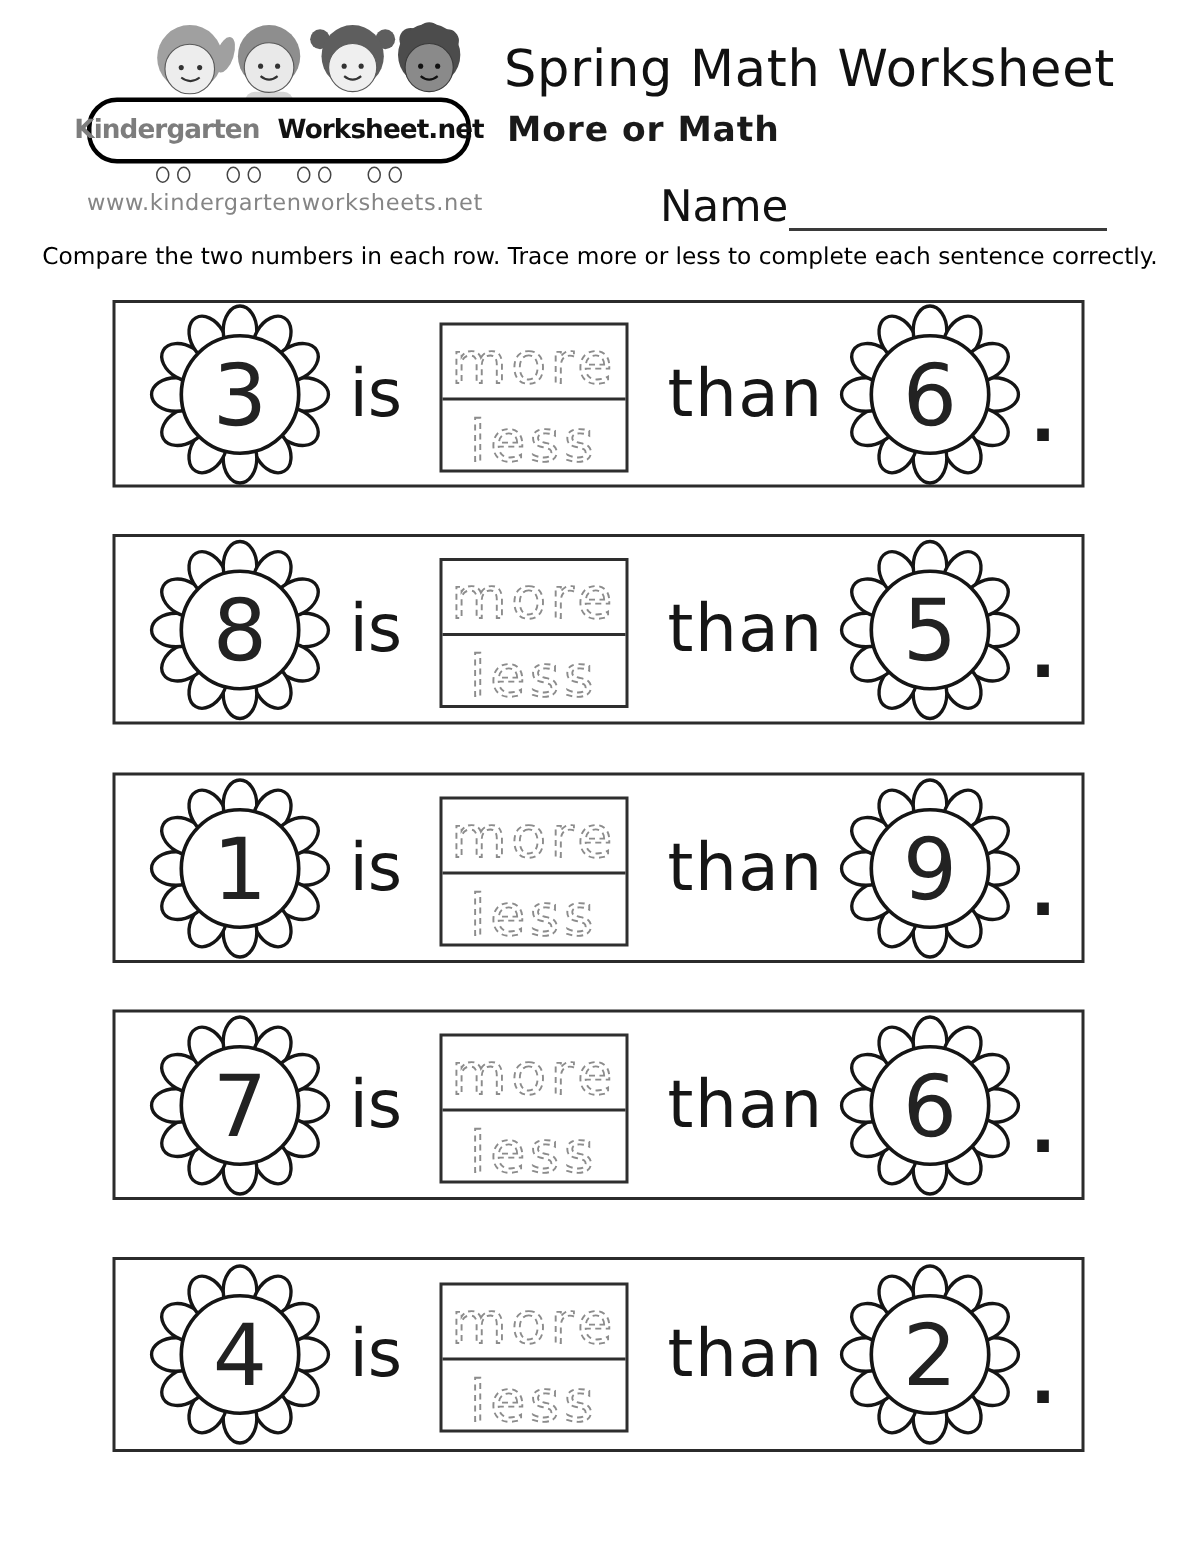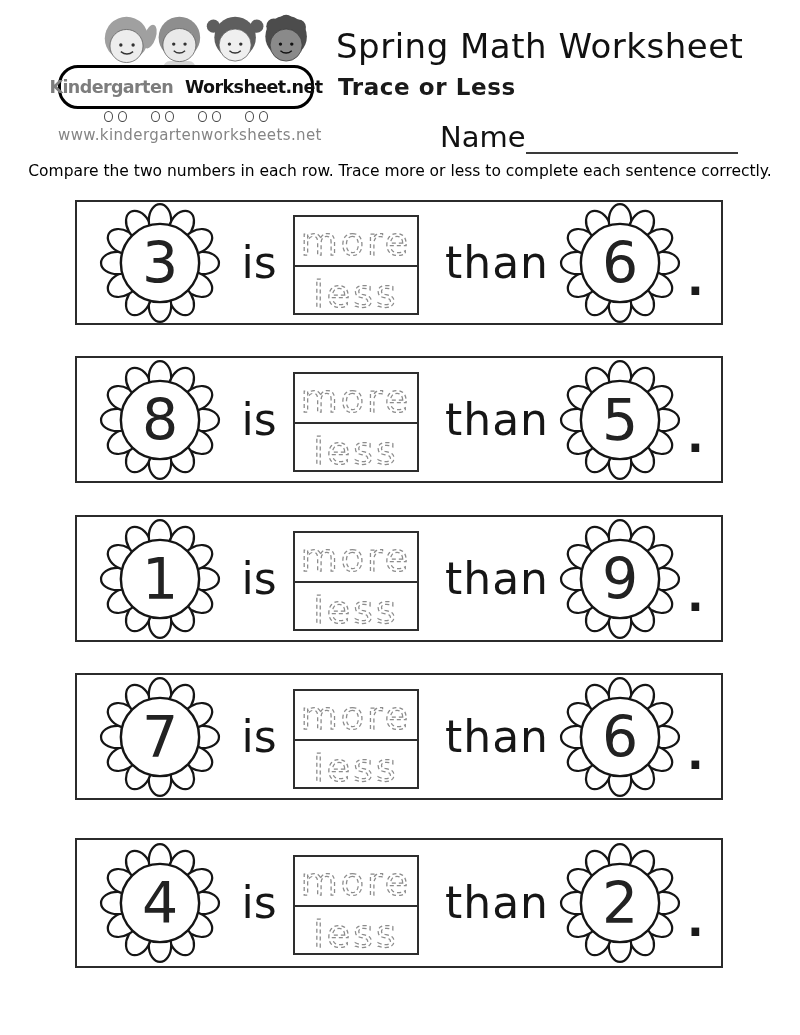--- a/index.html
+++ b/index.html
@@ -34,21 +34,21 @@
     position:absolute;left:75px;width:648px;
     border:2px solid #2b2b2b;box-sizing:border-box;background:#fff;
     display:flex;align-items:center;
   }
   .flower{width:122px;height:122px;flex:0 0 auto;}
   .flower-num{
     font-family:"DejaVu Sans",sans-serif;font-size:56px;fill:#222;
     text-anchor:middle;
   }
   .word{font-size:44px;color:#161616;line-height:1;}
-  .word-is{margin-left:12px;width:52px;text-align:center;}
+  .word-is{margin-left:12px;width:52px;}
   .word-than{margin-left:18px;width:120px;text-align:center;letter-spacing:1px;}
   .flower-left{margin-left:22px;}
   .flower-right{margin-left:2px;}
   .trace-box{
     margin-left:8px;width:126px;height:100px;box-sizing:border-box;
     border:2px solid #2e2e2e;background:#fff;margin-top:4px;
   }
   .trace-top,.trace-bottom{height:48px;display:block;}
   .trace-bottom{border-top:2px solid #2e2e2e;}
   .trace-top svg,.trace-bottom svg{display:block;width:122px;height:48px;}
@@ -137,21 +137,21 @@
         <span></span>
         <span></span>
         <i class="gap"></i>
         <span></span>
         <span></span>
     </div>
     <div class="logo-url">www.kindergartenworksheets.net</div>
   </div>
 
   <div class="title">Spring Math Worksheet</div>
-  <div class="subtitle">Trace or Less</div>
+  <div class="subtitle">More or Math</div>
   <div class="name-block">
     <span class="name-label">Name</span>
     <span class="name-line"></span>
   </div>
   <div class="instruction">Compare the two numbers in each row. Trace more or less to complete each sentence correctly.</div>
 
   <div class="row" style="top:200px;height:125px;">
     <svg class="flower flower-left" viewBox="0 0 120 120">
       <use href="#flower-shape"></use>
         <text class="flower-num" x="60" y="80">3</text>

